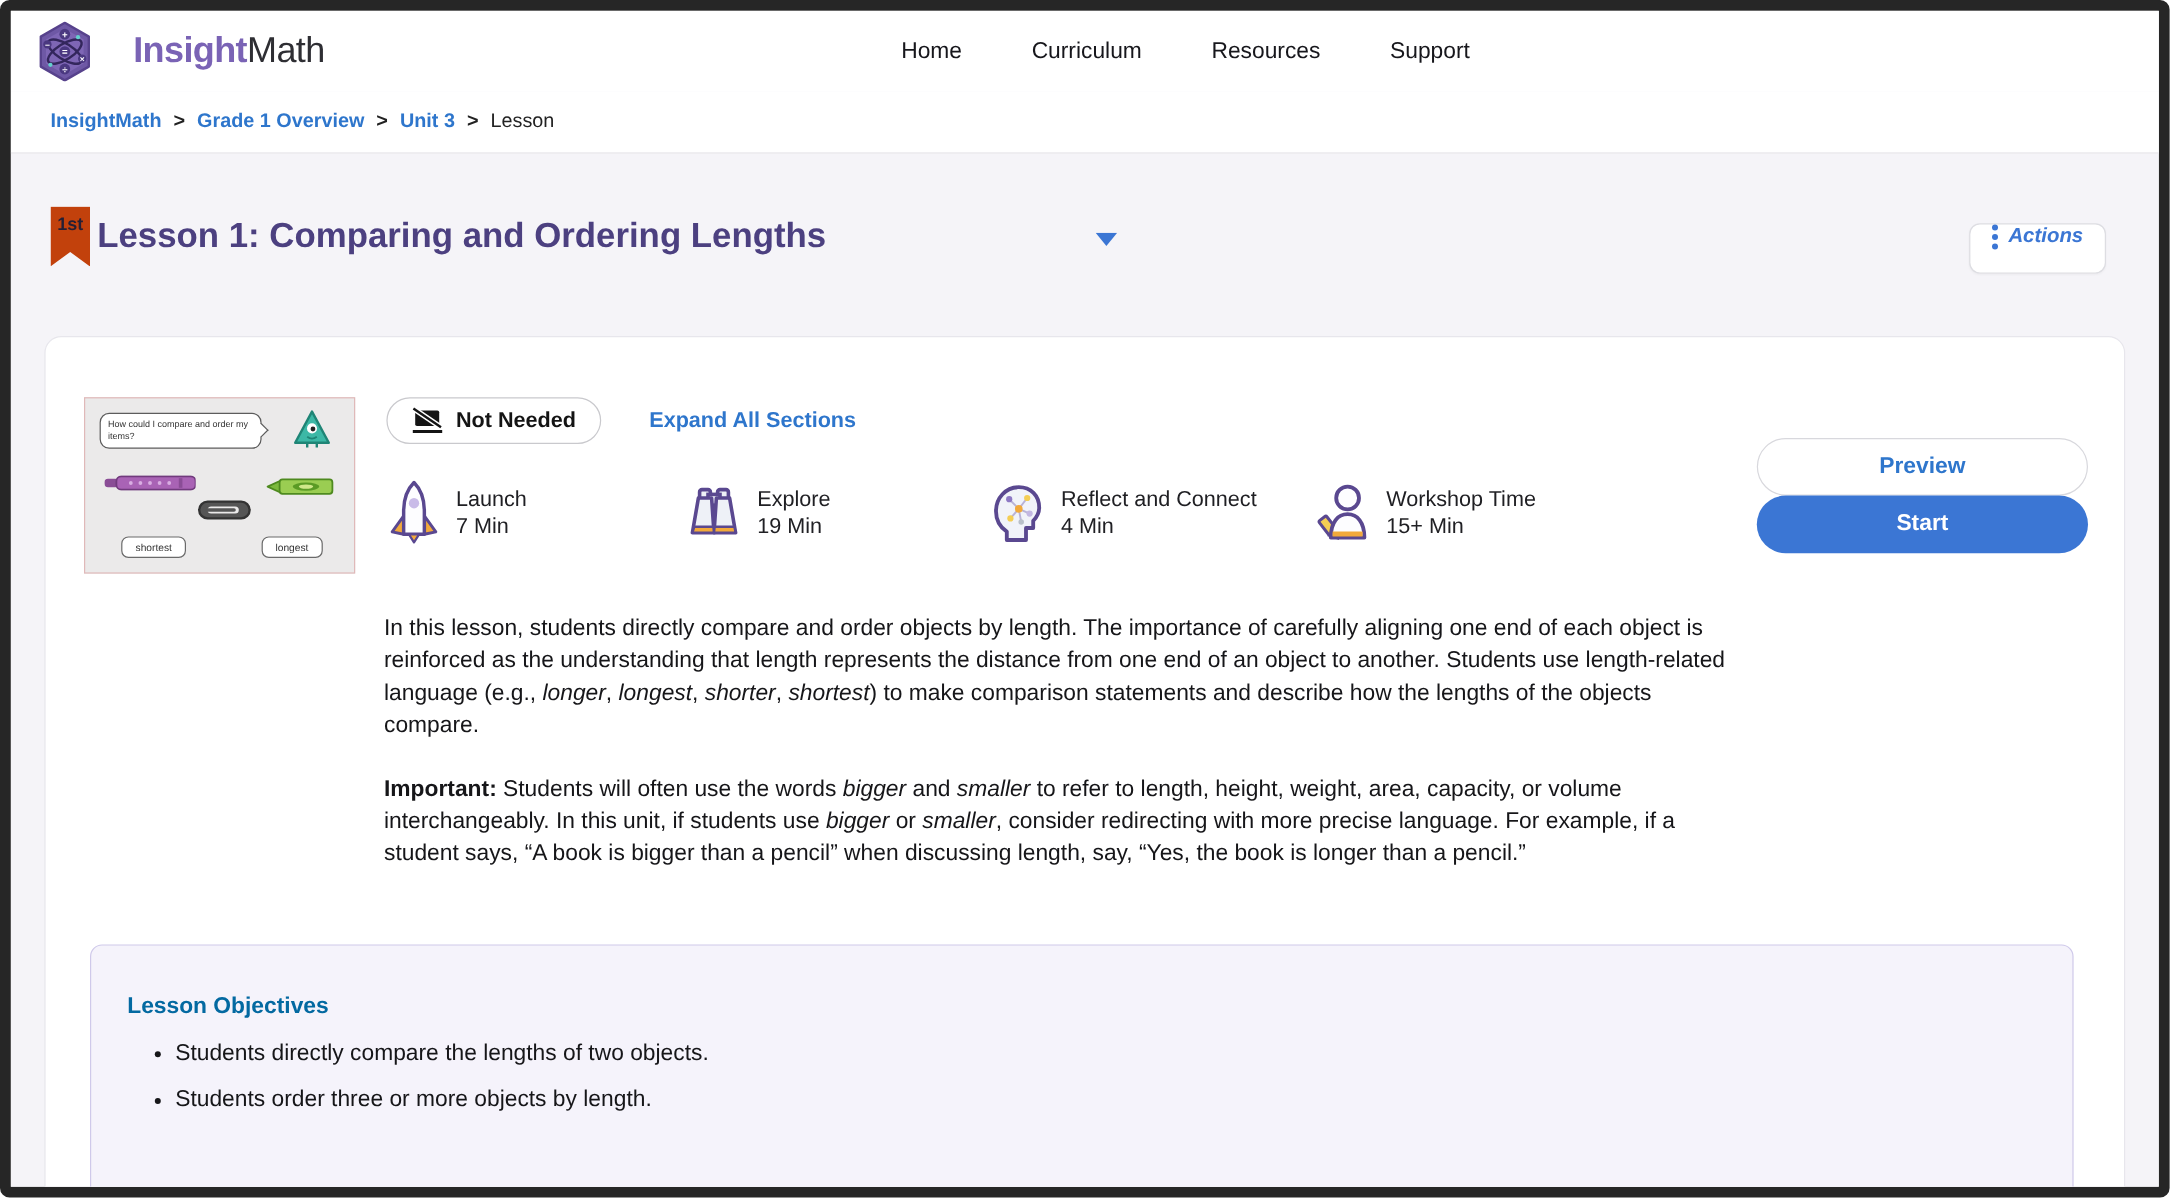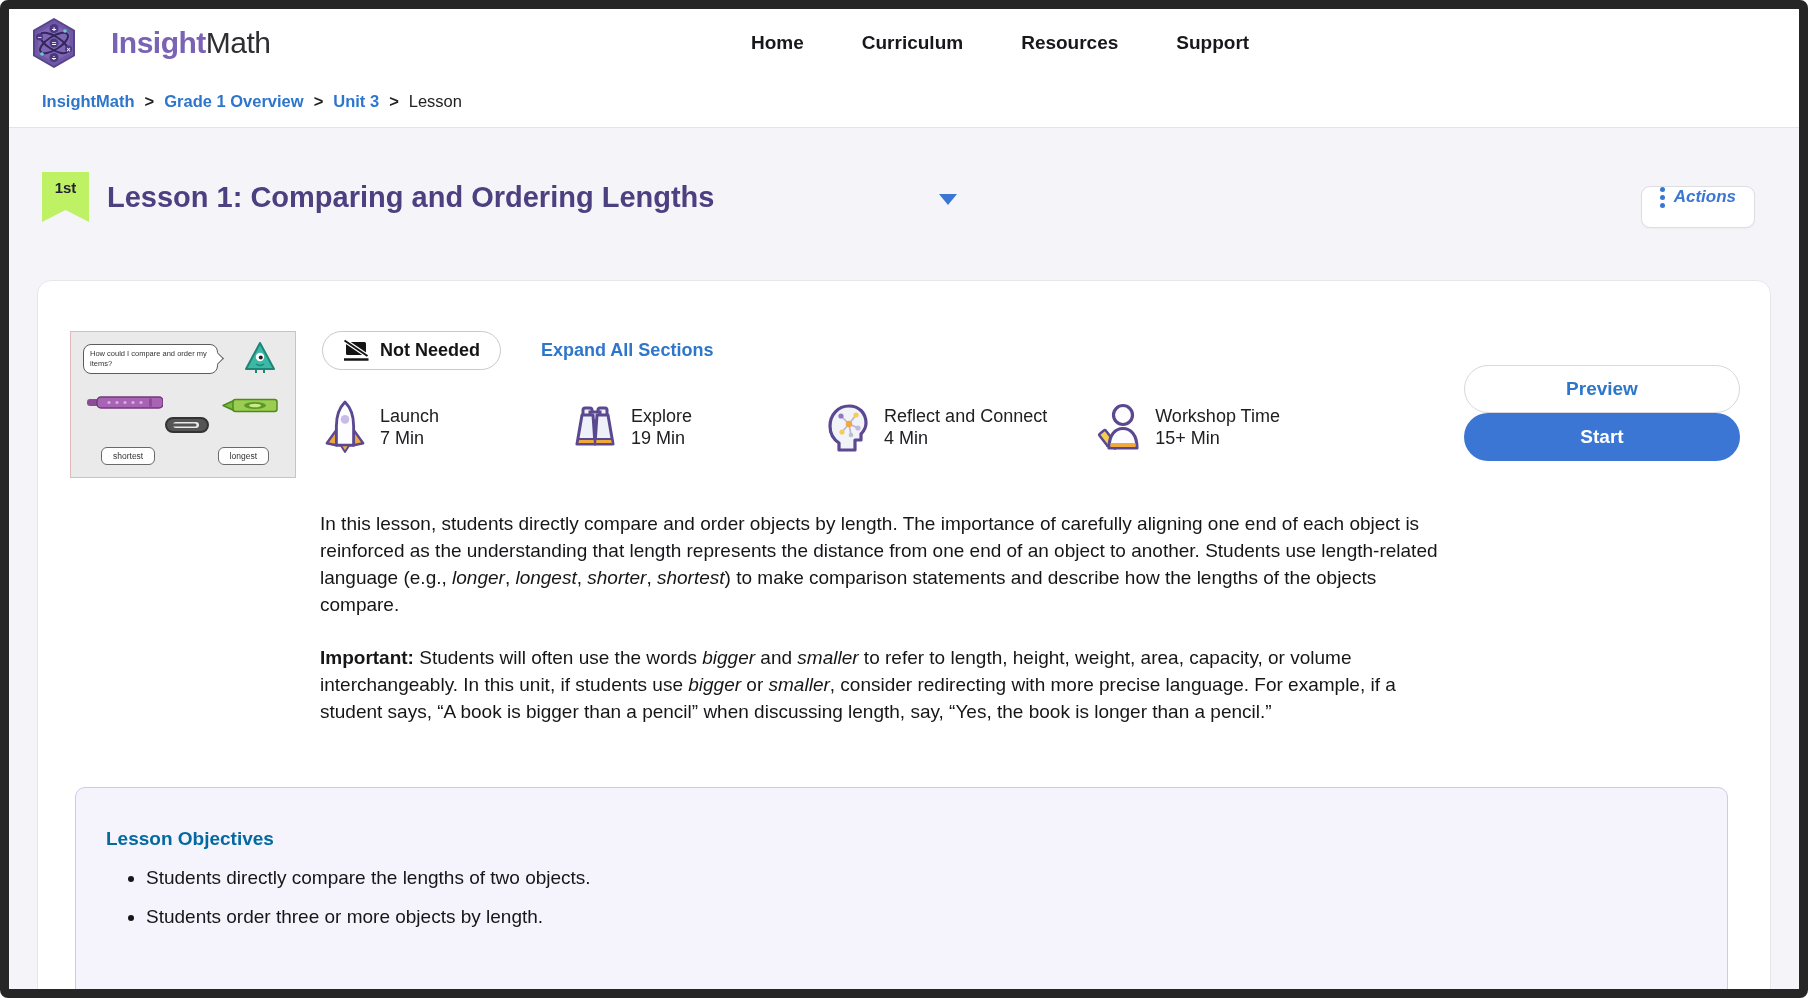--- a/index.html
+++ b/index.html
@@ -17,44 +17,44 @@
   
   .header {
     background:#fff; height:67px; flex:0 0 auto;
     display:flex; align-items:center; padding-left:22px; position:relative;
   }
   .logo { display:flex; align-items:center; gap:10px; cursor:pointer; }
   .logo-text { font-size:30px; font-weight:700; letter-spacing:-0.5px; }
   .logo-text .p1 { color:#7a63b5; font-weight:800;margin-left:24px; }
   .logo-text .p2 { color:#2e2e33; font-weight:500; }
   .topnav { position:absolute; left:742px; display:flex; gap:58px; }
-  .topnav .nav-item { font-size:19px; font-weight:700; color:#17171c; cursor:pointer; }
+  .topnav .nav-item { font-size:19px; font-weight:400; color:#17171c; cursor:pointer; }
 
   
   .crumbbar {
     background:#fff; height:52px; flex:0 0 auto;
     display:flex; align-items:center; padding-left:33px;
     border-bottom:1px solid #e4e3e8; gap:10px; font-size:16.5px;
   }
   .crumb-link { color:#2e76cc; font-weight:700; cursor:pointer; }
   .crumb-sep { color:#222; font-weight:700; }
   .crumb-current { color:#222; font-weight:400; }
 
   
   .content { flex:1 1 auto; overflow:hidden; padding:0 28px; }
 
   .title-row { margin:44px 8px 0 5px; display:flex; align-items:flex-start; position:relative; }
   .grade-badge {
-    width:47px; height:50px; background:#bef264; color:#241f35;
+    width:33px; height:50px; background:#c2410c; color:#241f35;
     font-size:15px; font-weight:800; text-align:center; padding-top:7px;
     clip-path:polygon(0 0,100% 0,100% 100%,50% 76%,0 100%);
     flex:0 0 auto;
   }
   .lesson-title {
-    margin:9px 0 0 18px; font-size:29px; font-weight:800; color:#4c4080;
+    margin:9px 0 0 6px; font-size:29px; font-weight:800; color:#4c4080;
   }
   .title-caret { margin:22px 0 0 225px; cursor:pointer; }
   .actions-btn {
     position:absolute; right:8px; top:14px;
     background:#fff; border:1px solid #dddde2; border-radius:9px;
     height:42px; padding:0 18px; display:flex; align-items:flex-start; gap:9px;
     cursor:pointer; box-shadow:0 1px 2px rgba(0,0,0,.04);font-style:italic;
   }
   .kebab { display:flex; flex-direction:column; gap:3px; }
   .kebab i { width:5px; height:5px; border-radius:50%; background:#3b76d4; display:block; }

